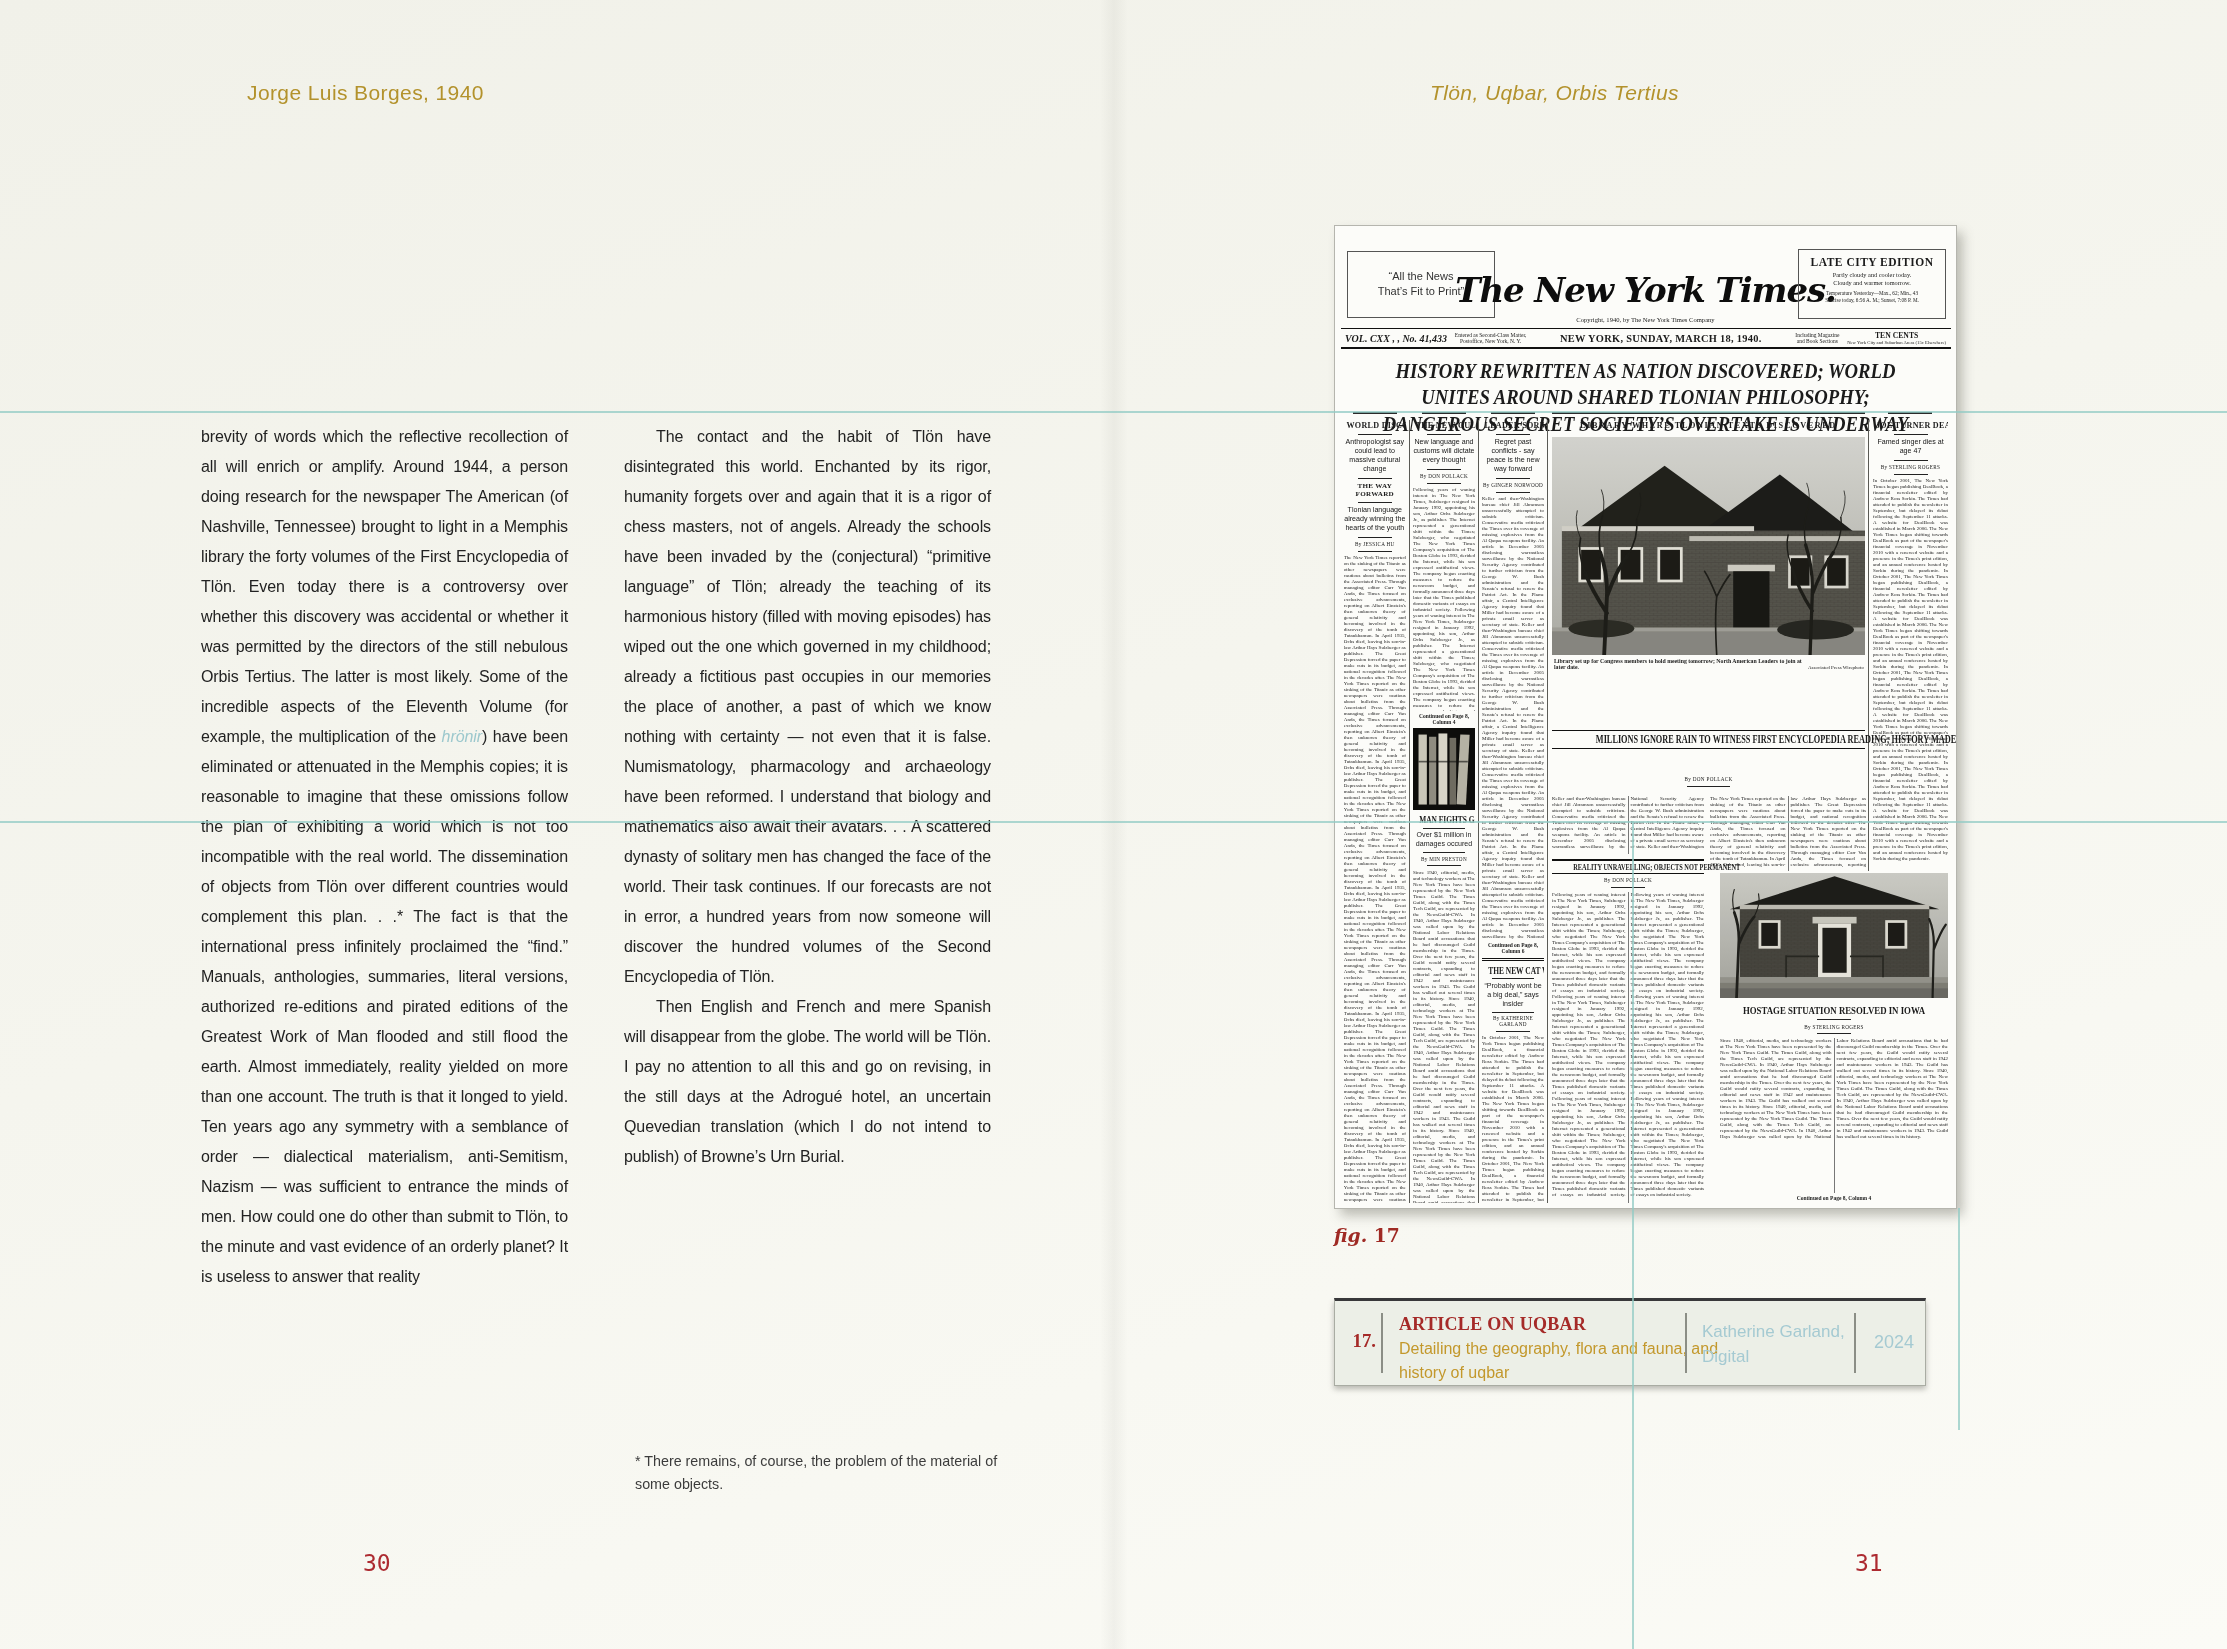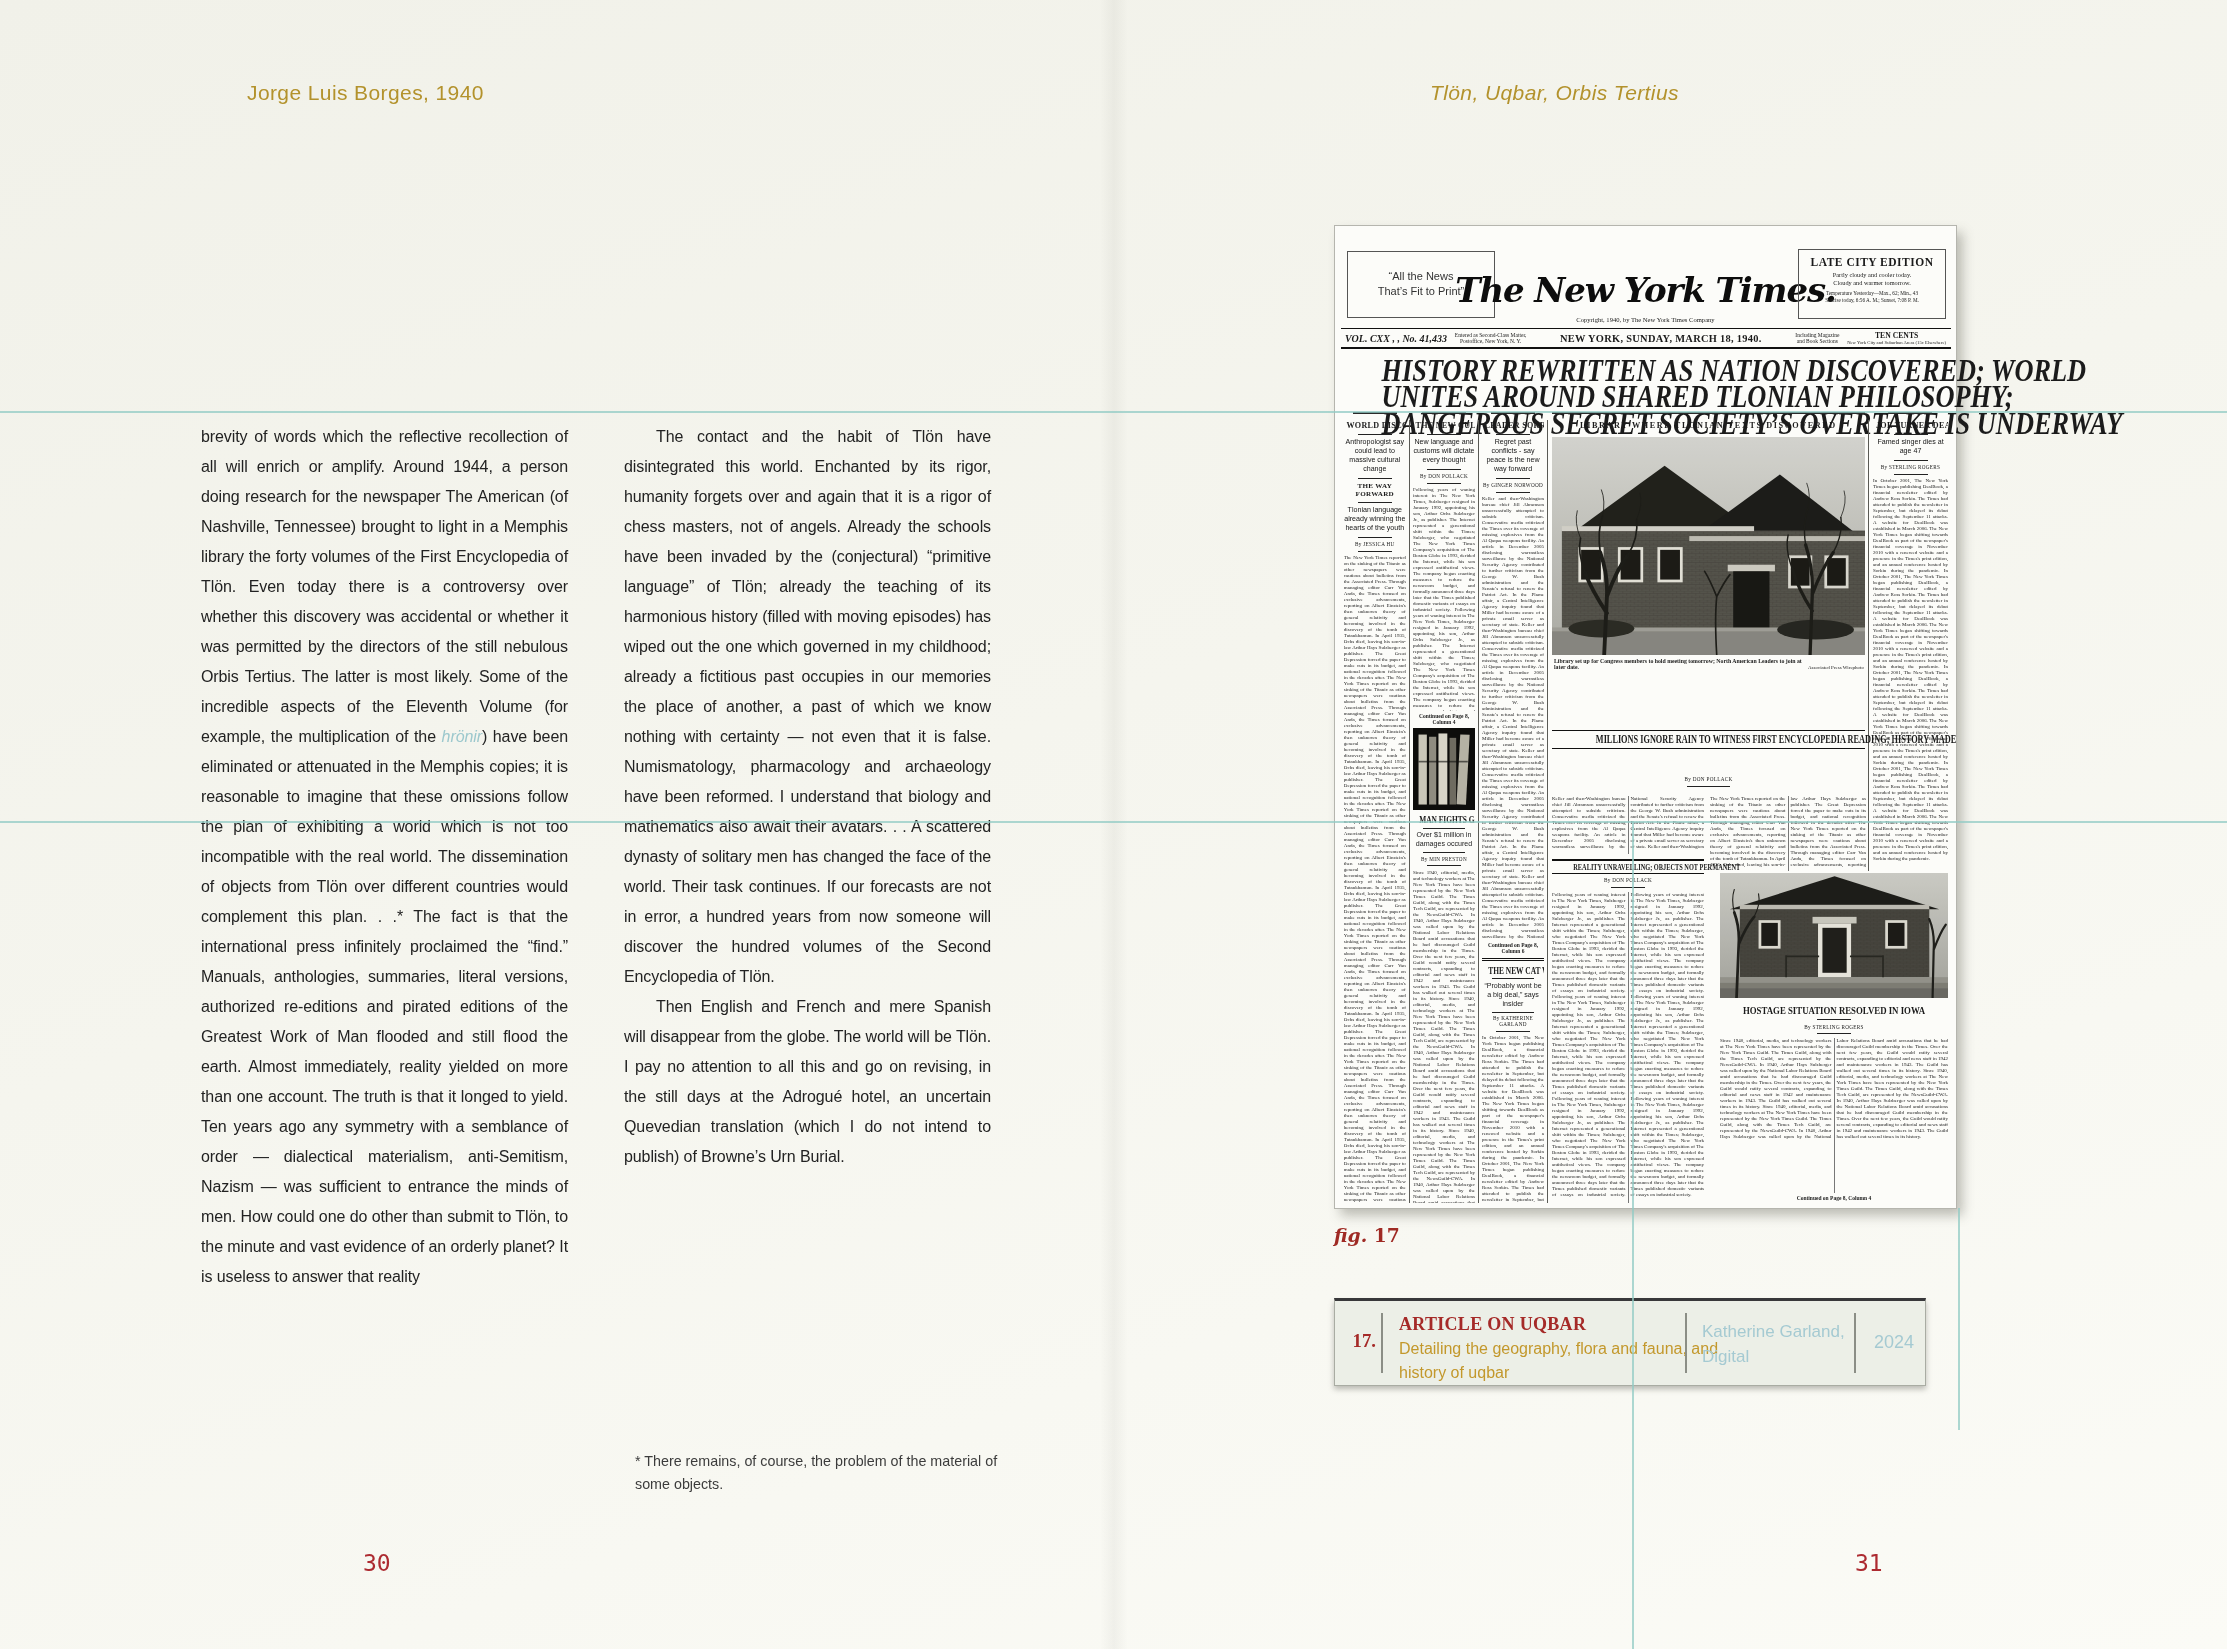--- a/index.html
+++ b/index.html
@@ -45,21 +45,21 @@
   .np-copy{position:absolute;width:100%;text-align:center;font-size:6.6px;color:#222;}
   .np-dateline{position:absolute;left:5.5px;right:5.5px;display:flex;align-items:center;
     border-top:1.1px solid #111;border-bottom:2.2px double #111;padding:2.2px 4.4px;gap:7.7px;}
   .np-vol{font-style:italic;font-weight:bold;font-size:10px;white-space:nowrap;}
   .np-tiny2{font-size:5.5px;line-height:6.6px;text-align:center;}
   .np-date{flex:1;text-align:center;font-weight:bold;font-size:10.4px;letter-spacing:0.3px;white-space:nowrap;}
   .np-price{text-align:center;}
   .np-price .p1{font-weight:bold;font-size:7.7px;}
   .np-price .p2{font-size:4.7px;}
   .np-headline{position:absolute;width:100%;text-align:center;font-weight:bold;font-style:italic;
-    font-size:31px;line-height:26.4px;}
+    font-size:22px;line-height:26.4px;}
   .np-headline div{transform:scaleX(.85);transform-origin:center;white-space:nowrap;}
   .np-dash{position:absolute;height:1.6px;background:#2a2a2a;}
   .np-lower{position:absolute;left:0;top:194px;width:621px;height:783px;}
   .np-colrule{position:absolute;width:0.5px;background:#5a5a55;top:0;}
   .np-col{position:absolute;top:0;display:flex;flex-direction:column;overflow:hidden;}
   .kicker{font-weight:bold;font-size:8.8px;letter-spacing:0.3px;text-align:center;transform:scaleX(.92);white-space:nowrap;}
   .krule{width:34px;height:0.5px;background:#222;margin:3.8px auto;}
   .deck{font-family:"Liberation Sans",sans-serif;font-size:7.1px;line-height:9px;text-align:center;color:#151515;}
   .deck2{font-weight:bold;font-size:7.1px;text-align:center;letter-spacing:0.3px;}
   .byline{font-size:5.2px;text-align:center;letter-spacing:0.3px;}

